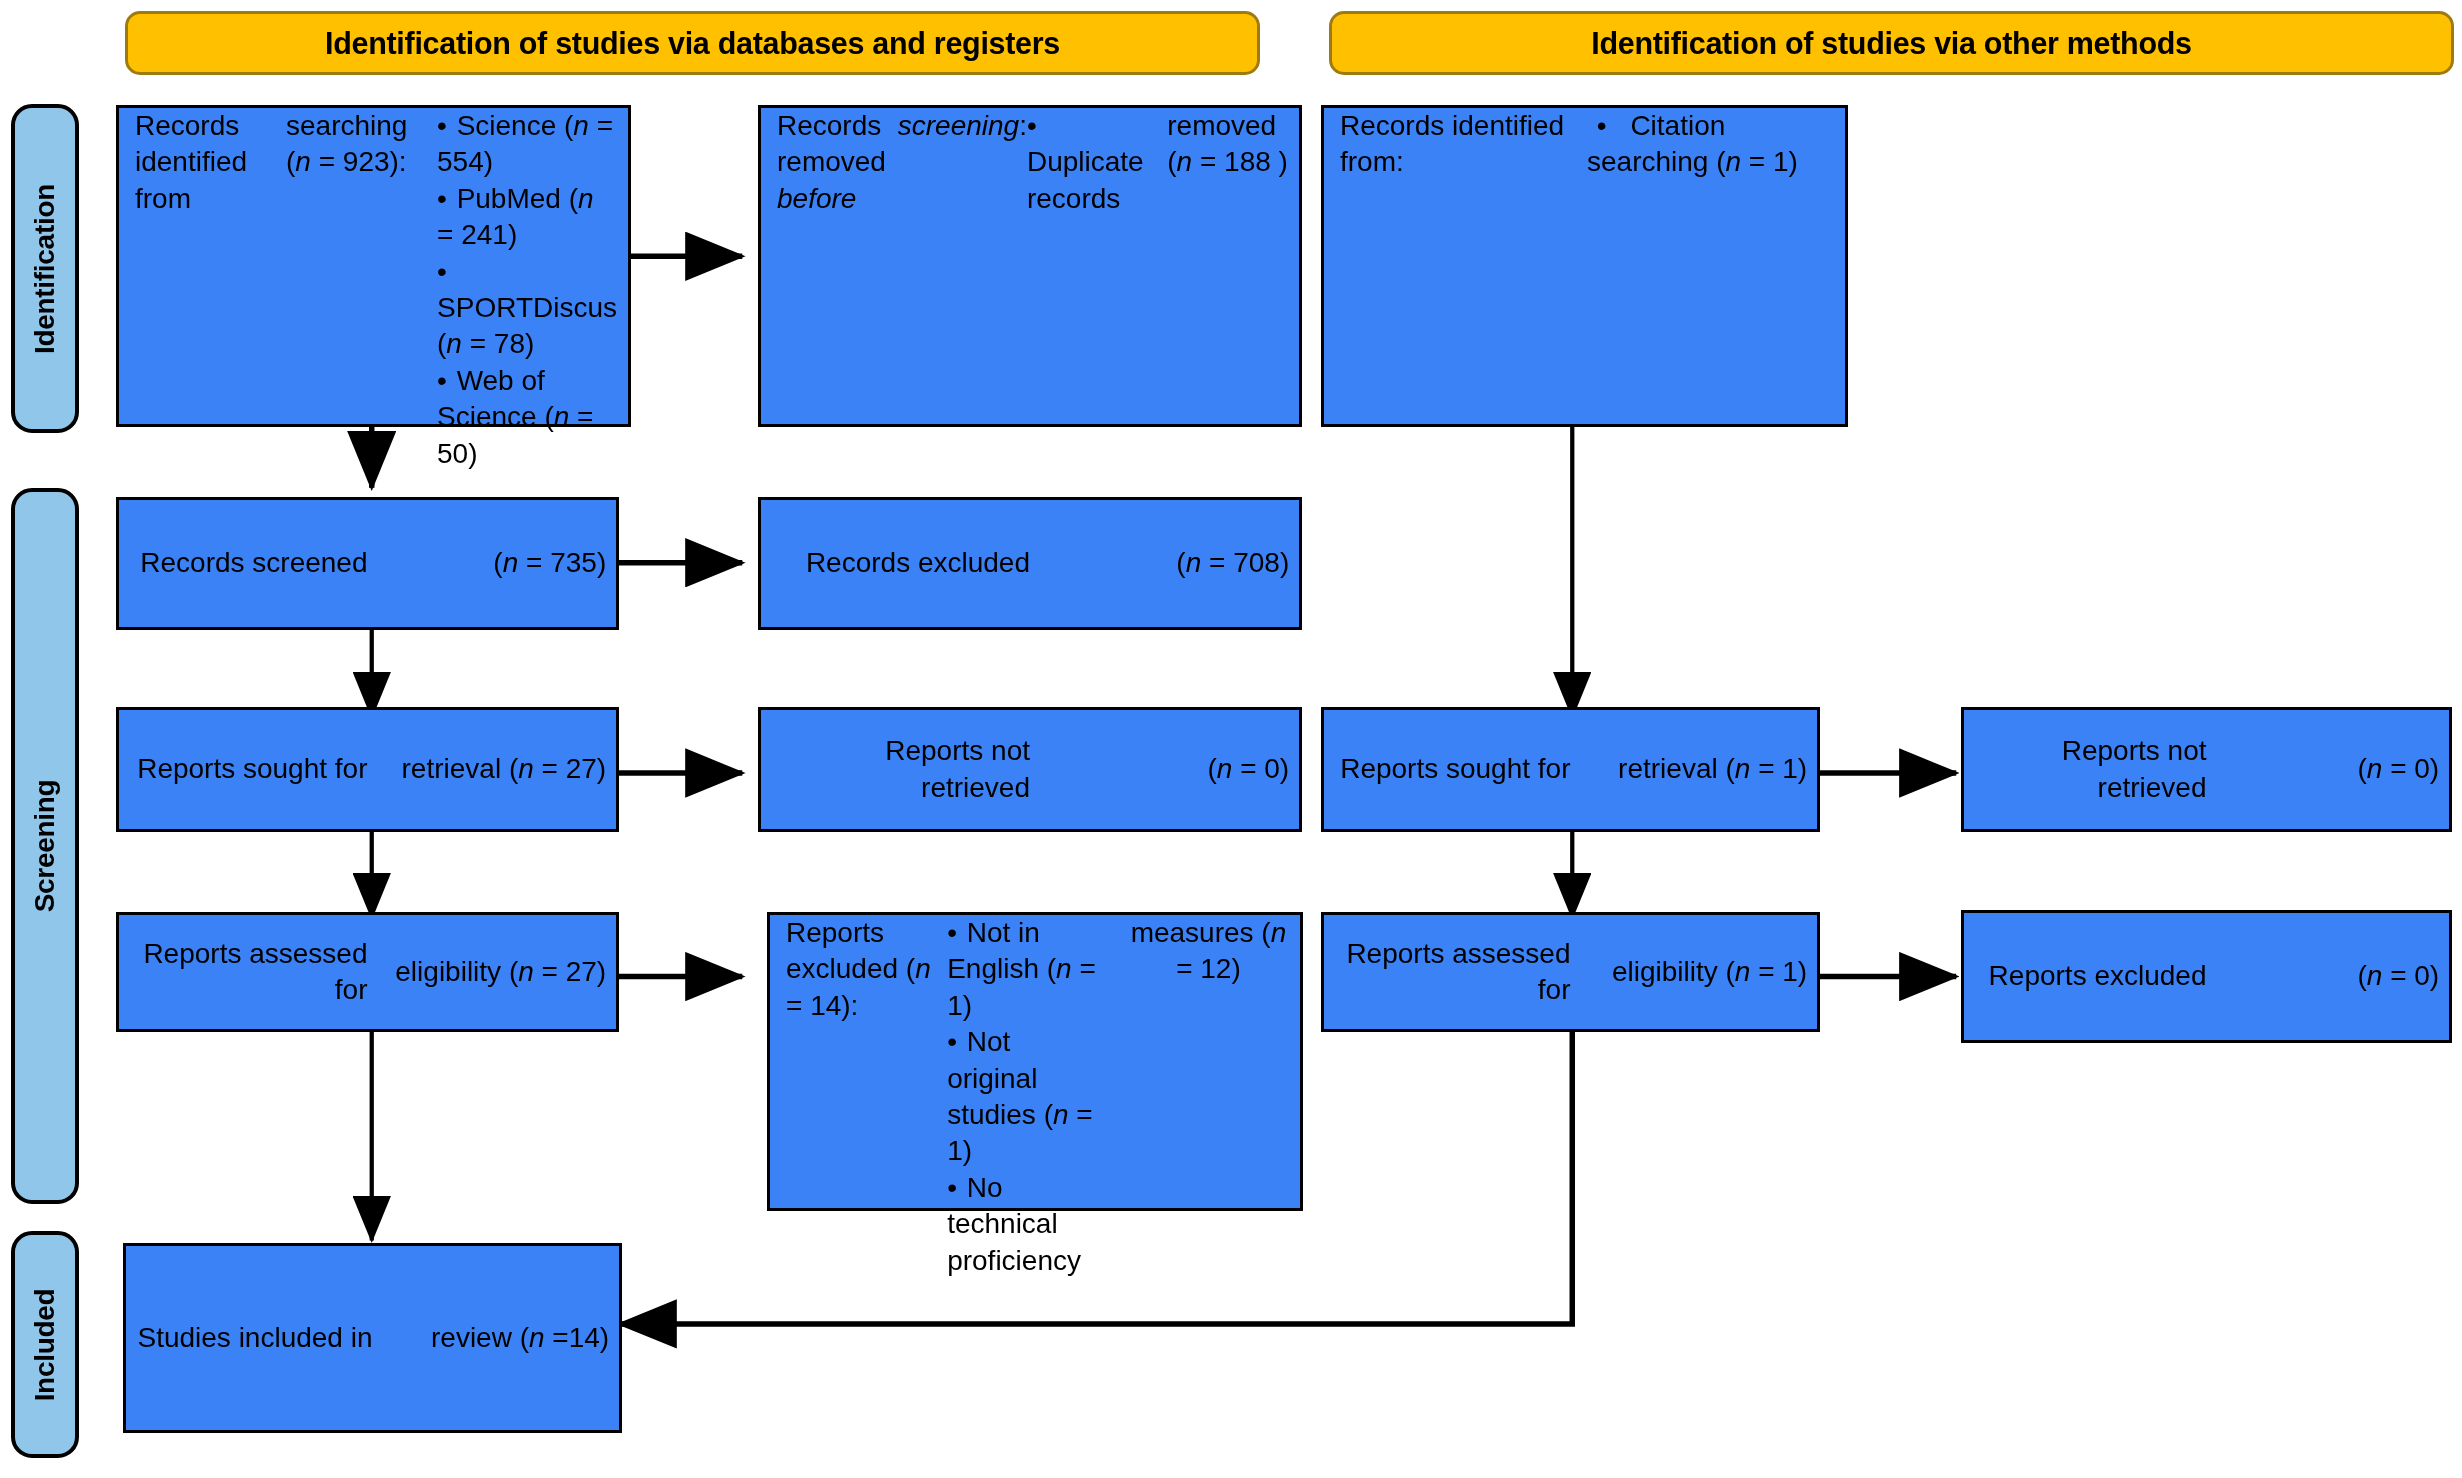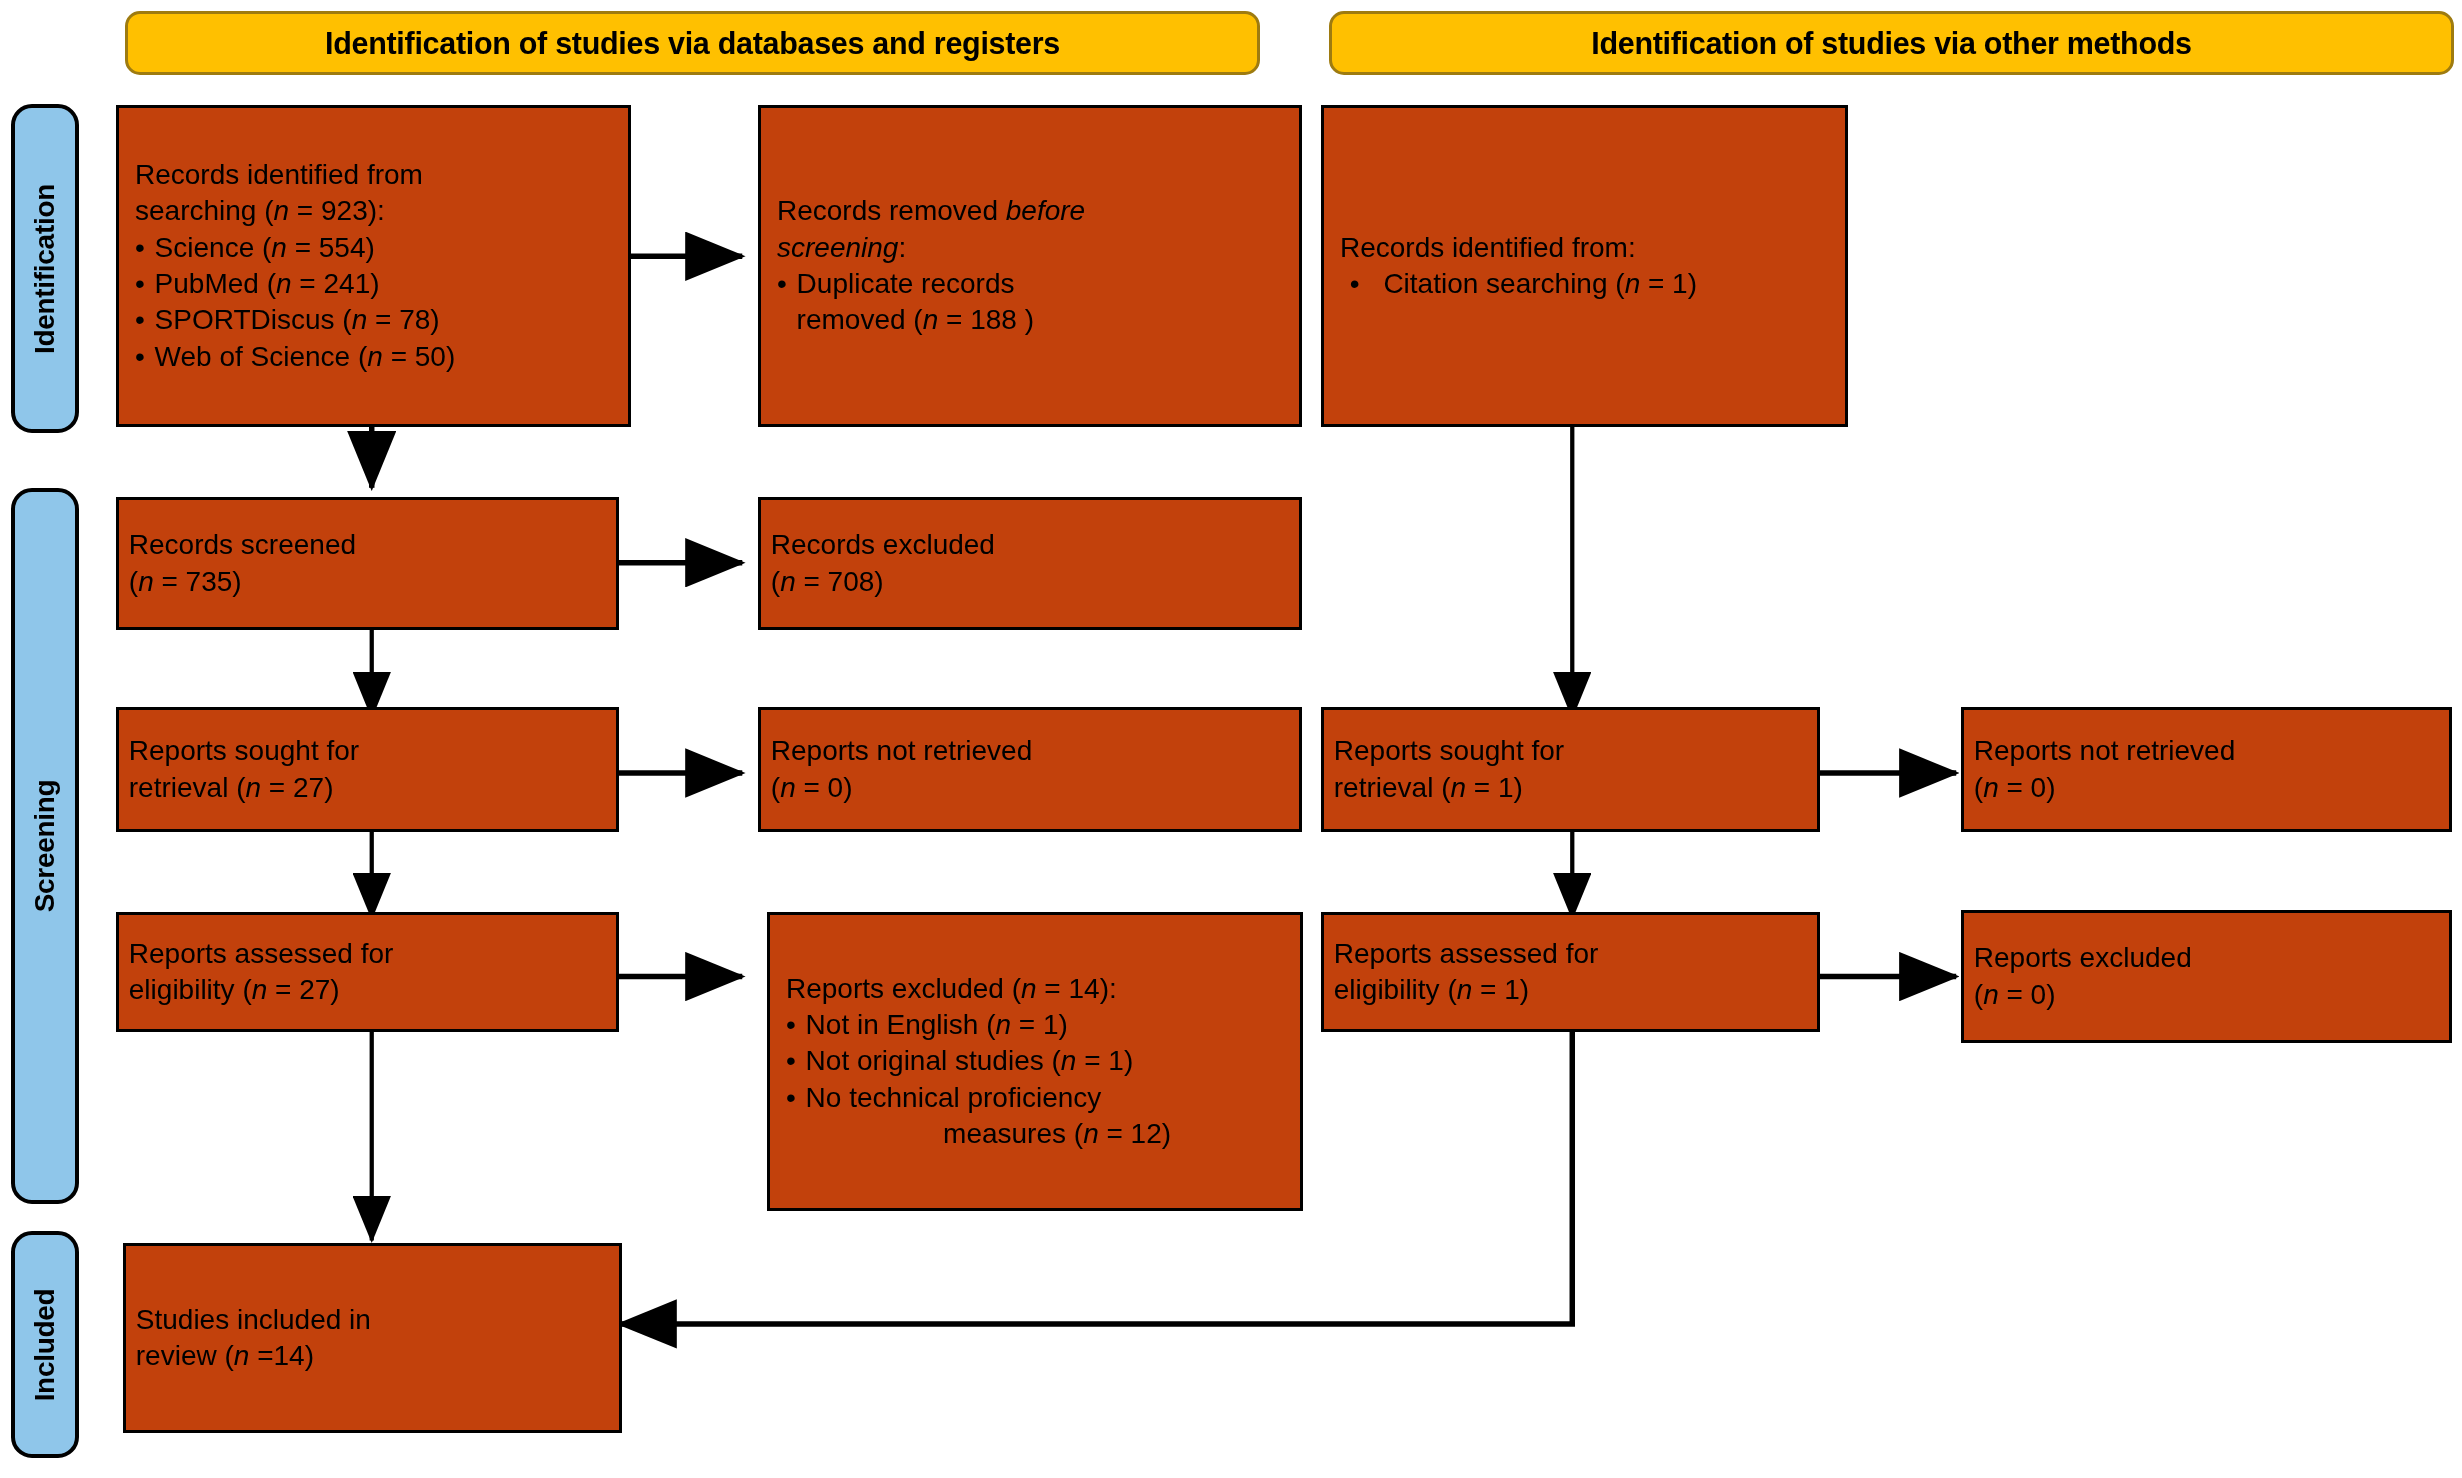--- a/index.html
+++ b/index.html
@@ -49,31 +49,31 @@
     transform: rotate(-90deg);
     white-space: nowrap;
     font-weight: bold;
     color: #000000;
     letter-spacing: -0.3px;
   }
 
   
   .flow-box {
     position: absolute;
-    background: #c2410c;
+    background: #3b82f6;
     border: 3px solid #000000;
     box-sizing: border-box;
     display: flex;
-    flex-direction: column;
+    flex-direction: row;
     justify-content: center;
     color: #000000;
     line-height: 1.30;
   }
   .flow-box.pad-left  { padding: 0 11px 0 16px; align-items: flex-start; text-align: left; }
-  .flow-box.center    { padding: 0 9.8px; align-items: center; text-align: left; }
+  .flow-box.center    { padding: 0 9.8px; align-items: center; text-align: right; }
 
   .fb-line { display: block; width: 100%; }
   .fb-bullets { margin: 0; padding: 0; list-style: none; width: 100%; }
   .fb-bullets li { display: block; text-indent: 0; }
   .fb-bullets li::before {
     content: "\2022";
     display: inline-block;
     width: 0.62em;
     margin-right: 0.08em;
   }

